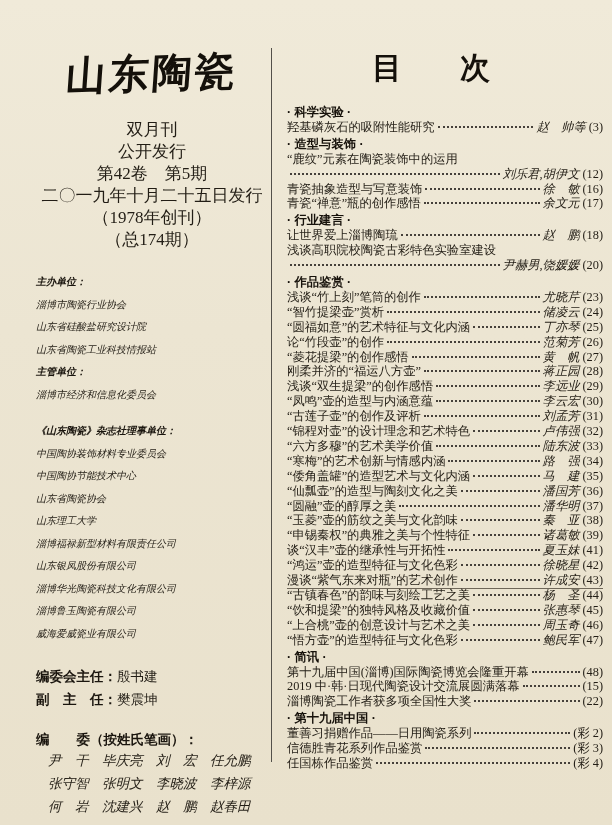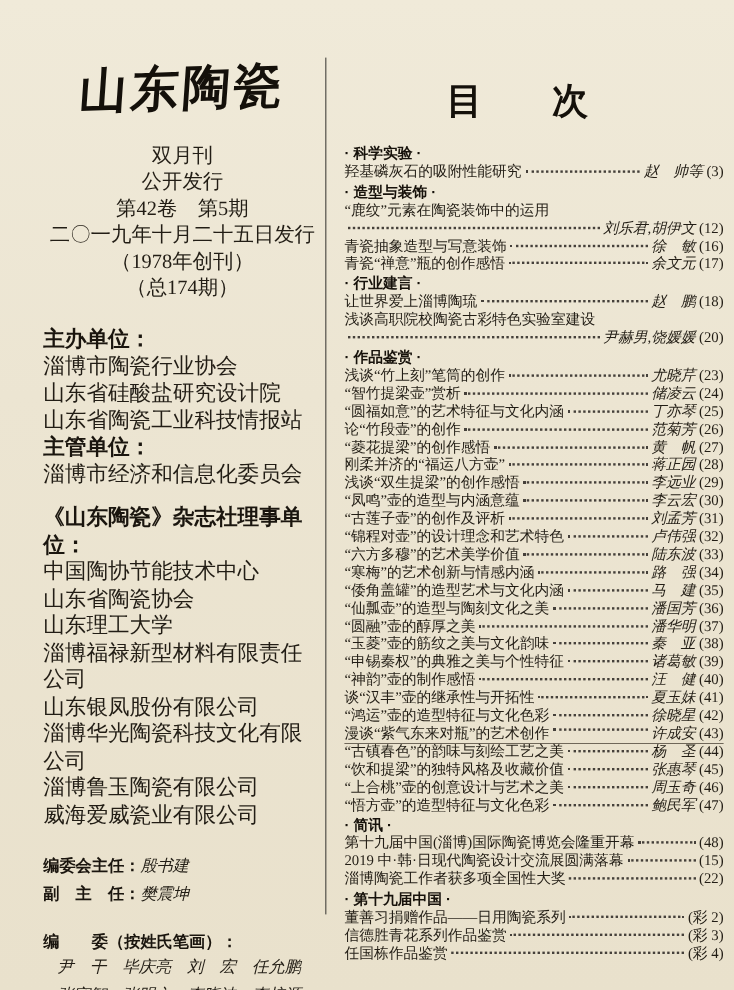--- a/index.html
+++ b/index.html
@@ -4,43 +4,43 @@
 <style>
   html,body{margin:0;padding:0;}
   body{width:612px;height:825px;font-family:"Liberation Serif","DejaVu Serif",serif;color:#221d15;}
   .page{position:relative;width:612px;height:825px;background:#ece5d2;overflow:hidden;
         background-image:linear-gradient(180deg,#f0ead9 0%,#ece5d2 40%,#e9e1cc 100%);}
   
   .left-col{position:absolute;left:36px;top:40px;width:232px;}
   .logo{font-size:40px;font-weight:900;text-align:center;letter-spacing:3px;
         transform:rotate(-2deg) skewX(-6deg);margin:6px 0 18px 0;color:#14100a;}
   .pub-info{text-align:center;font-size:17px;line-height:22px;margin-bottom:20px;}
-  .block{font-size:18px;line-height:22.5px;}
+  .block{font-size:10px;line-height:22.5px;font-style:italic;}
   .blk-label{font-weight:700;font-family:"Liberation Sans","DejaVu Sans",sans-serif;color:#1a150e;}
   .gap14{height:14px;} .gap20{height:20px;}
   .kv{font-size:13.5px;line-height:23px;}
-  .kv .name{font-style:italic;}
+  .kv .name{}
   .committee-row{font-size:13.5px;line-height:23px;font-style:italic;white-space:pre;margin-left:12px;}
   
   .divider{position:absolute;left:271px;top:48px;height:714px;width:1px;background:#53504a;}
   
-  .right-col{position:absolute;left:287px;top:58px;width:316px;}
+  .right-col{position:absolute;left:287px;top:42px;width:316px;}
   .toc-title{font-size:30px;font-weight:900;text-align:center;letter-spacing:14px;
              padding-right:14px;margin:6px 0 16px 0;color:#14100a;
              font-family:"Liberation Sans","DejaVu Sans",sans-serif;}
   .toc-list{font-size:12.3px;line-height:14.9px;}
   .toc-section{font-weight:700;margin-top:2px;
                font-family:"Liberation Sans","DejaVu Sans",sans-serif;color:#17120b;}
   .toc-entry{display:flex;align-items:baseline;}
   .toc-entry .t{white-space:nowrap;}
   .toc-entry .leader{flex:1 1 auto;min-width:10px;border-bottom:2px dotted #45403a;
                      margin:0 3px;position:relative;top:-3px;}
   .toc-entry .auth{font-style:italic;white-space:nowrap;margin-right:3px;}
   .toc-entry .pg{white-space:nowrap;}
-  .toc-entry.underline{box-shadow:0 1px 0 rgba(70,62,50,.75);align-items:center;}
+  .toc-entry.underline{box-shadow:0 1px 0 rgba(70,62,50,.75);}
   .wrap2 .line1{white-space:nowrap;}
 </style>
 </head>
 <body>
 
 <div class="page">
 
   <div class="left-col">
     <div class="logo">山东陶瓷</div>
 
@@ -64,20 +64,21 @@
       <div id="supervisor-list">
           <div class="block">淄博市经济和信息化委员会</div>
         </div>
     </div>
 
     <div class="gap14"></div>
 
     <div class="block">
       <div class="blk-label">《山东陶瓷》杂志社理事单位：</div>
       <div id="council-list">
+          <div class="block">中国陶协装饰材料专业委员会</div>
           <div class="block">中国陶协节能技术中心</div>
           <div class="block">山东省陶瓷协会</div>
           <div class="block">山东理工大学</div>
           <div class="block">淄博福禄新型材料有限责任公司</div>
           <div class="block">山东银凤股份有限公司</div>
           <div class="block">淄博华光陶瓷科技文化有限公司</div>
           <div class="block">淄博鲁玉陶瓷有限公司</div>
           <div class="block">威海爱威瓷业有限公司</div>
         </div>
     </div>
@@ -247,26 +248,20 @@
           <span class="auth">秦　亚</span>
           <span class="pg">(38)</span>
         </div>
         <div class="toc-entry">
           <span class="t">“申锡秦权”的典雅之美与个性特征</span>
           <span class="leader"></span>
           <span class="auth">诸葛敏</span>
           <span class="pg">(39)</span>
         </div>
         <div class="toc-entry">
-          <span class="t">“神韵”壶的制作感悟</span>
-          <span class="leader"></span>
-          <span class="auth">汪　健</span>
-          <span class="pg">(40)</span>
-        </div>
-        <div class="toc-entry">
           <span class="t">谈“汉丰”壶的继承性与开拓性</span>
           <span class="leader"></span>
           <span class="auth">夏玉妹</span>
           <span class="pg">(41)</span>
         </div>
         <div class="toc-entry">
           <span class="t">“鸿运”壶的造型特征与文化色彩</span>
           <span class="leader"></span>
           <span class="auth">徐晓星</span>
           <span class="pg">(42)</span>

